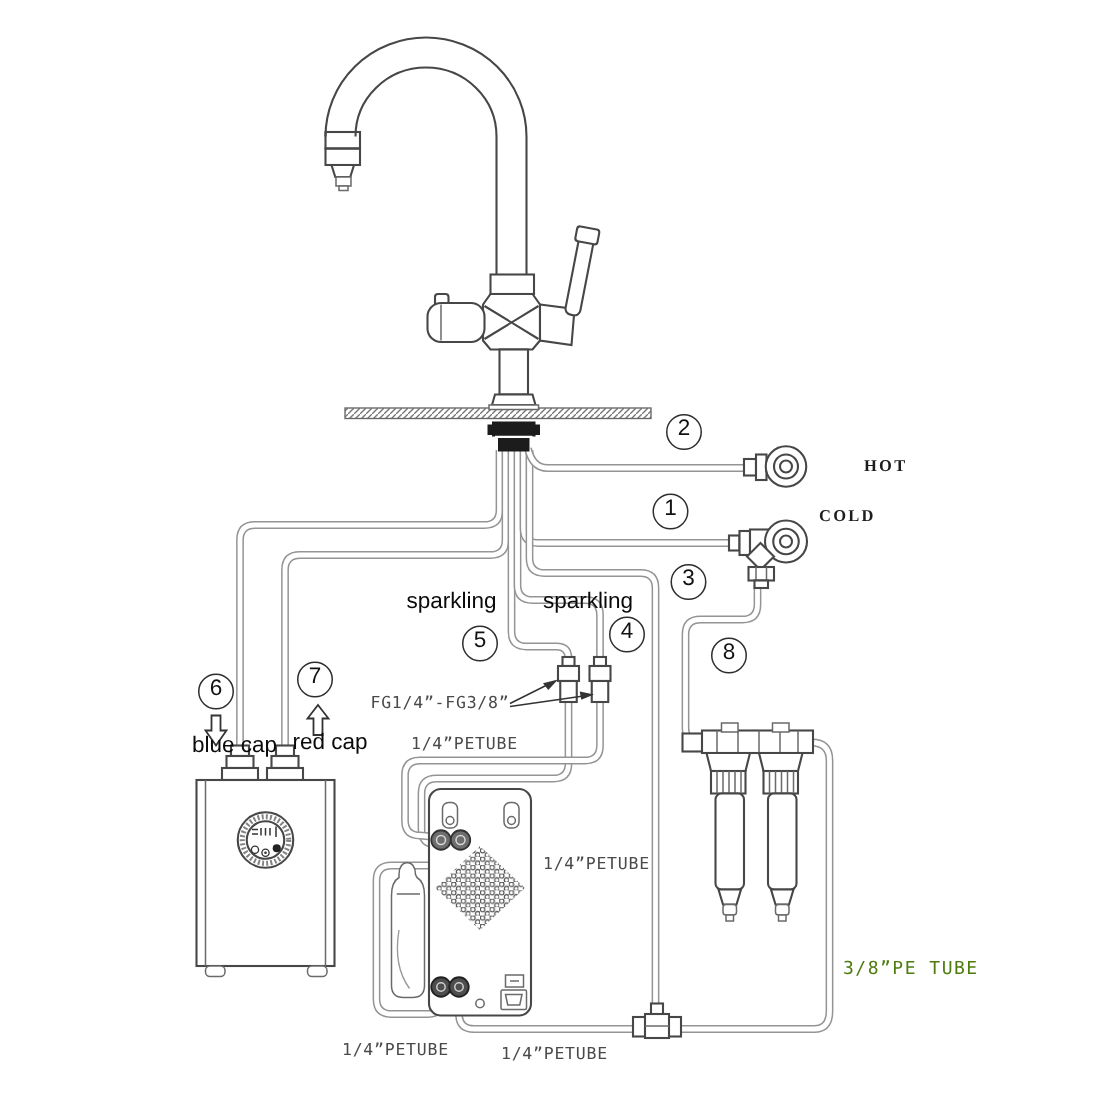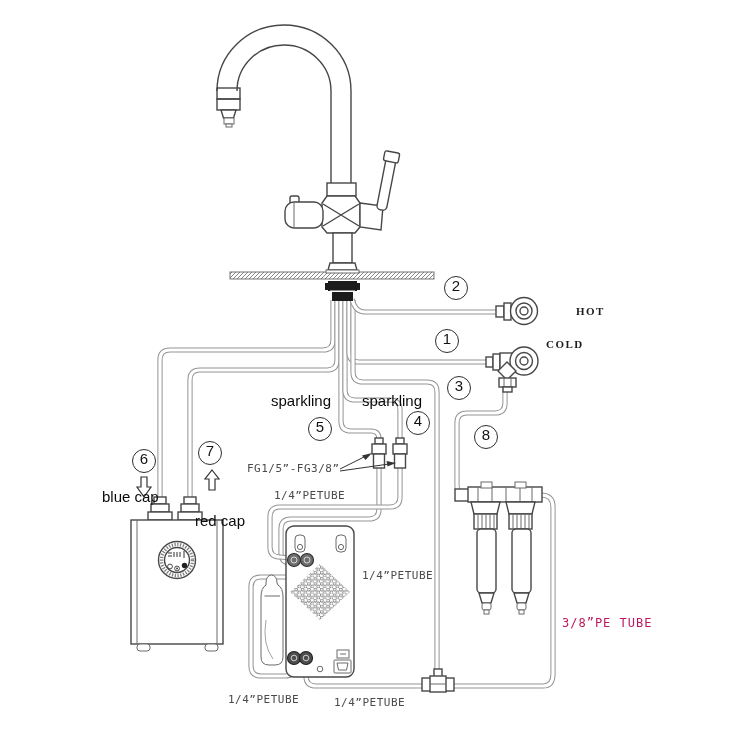--- a/index.html
+++ b/index.html
@@ -2,21 +2,21 @@
 <html><head>
 <meta charset="utf-8">
 <style>
   html,body{margin:0;padding:0;background:#fff;}
   #stage{position:relative;width:730px;height:730px;background:#fff;overflow:hidden;
          font-family:"Liberation Sans",sans-serif;}
   #stage svg{position:absolute;left:0;top:0;}
   .lbl{position:absolute;white-space:nowrap;color:#111;}
   .hand{font:15px "Liberation Sans",sans-serif;color:#0a0a0a;}
   .cad{font:11px "DejaVu Sans Mono",monospace;color:#4a4a4a;letter-spacing:.5px;}
-  .cad-lg{font:12px "DejaVu Sans Mono",monospace;color:#be185d;letter-spacing:1px;}
+  .cad-lg{font:12px "DejaVu Sans Mono",monospace;color:#4d7c0f;letter-spacing:1px;margin-top:22px;}
   .serifcap{font:bold 11px "Liberation Serif",serif;color:#1d1d1d;letter-spacing:1.5px;}
   .callout{position:absolute;width:24px;height:24px;border:1.5px solid #2e2e2e;border-radius:50%;
            background:#fff;text-align:center;line-height:23px;font:15px "Liberation Sans",sans-serif;
            color:#111;box-sizing:border-box;}
   
   .t-out{fill:none;stroke:#949494;stroke-width:5.2;}
   .t-in{fill:none;stroke:#ffffff;stroke-width:3.2;}
   .ln{fill:none;stroke:#474747;stroke-width:1.4;}
   .ln-th{fill:none;stroke:#6a6a6a;stroke-width:1;}
   .wh{fill:#fff;stroke:#474747;stroke-width:1.4;}
@@ -272,23 +272,23 @@
   </g>
 
   <polygon points="141,477 147,477 147,487 151,487 144,497 137,487 141,487" fill="#fff" stroke="#333" stroke-width="1.2"></polygon>
   <polygon points="212,470 219,479 215,479 215,490 209,490 209,479 205,479" fill="#fff" stroke="#333" stroke-width="1.2"></polygon>
 </svg>
 
 <div class="lbl serifcap" style="left:576px;top:305px">HOT</div>
 <div class="lbl serifcap" style="left:546px;top:338px">COLD</div>
 <div class="lbl hand" style="left:271px;top:392px">sparkling</div>
 <div class="lbl hand" style="left:362px;top:392px">sparkling</div>
-<div class="lbl hand" style="left:102px;top:488px">blue cap</div>
-<div class="lbl hand" style="left:195px;top:512px">red cap</div>
-<div class="lbl cad" style="left:247px;top:462px">FG1/5”-FG3/8”</div>
+<div class="lbl hand" style="left:128px;top:488px">blue cap</div>
+<div class="lbl hand" style="left:195px;top:486px">red cap</div>
+<div class="lbl cad" style="left:247px;top:462px">FG1/4”-FG3/8”</div>
 <div class="lbl cad" style="left:274px;top:489px">1/4”PETUBE</div>
 <div class="lbl cad" style="left:362px;top:569px">1/4”PETUBE</div>
 <div class="lbl cad-lg" style="left:562px;top:616px">3/8”PE TUBE</div>
 <div class="lbl cad" style="left:228px;top:693px">1/4”PETUBE</div>
 <div class="lbl cad" style="left:334px;top:696px">1/4”PETUBE</div>
 
 <div class="callout" style="left:435px;top:329px">1</div>
 <div class="callout" style="left:444px;top:276px">2</div>
 <div class="callout" style="left:447px;top:376px">3</div>
 <div class="callout" style="left:406px;top:411px">4</div>

